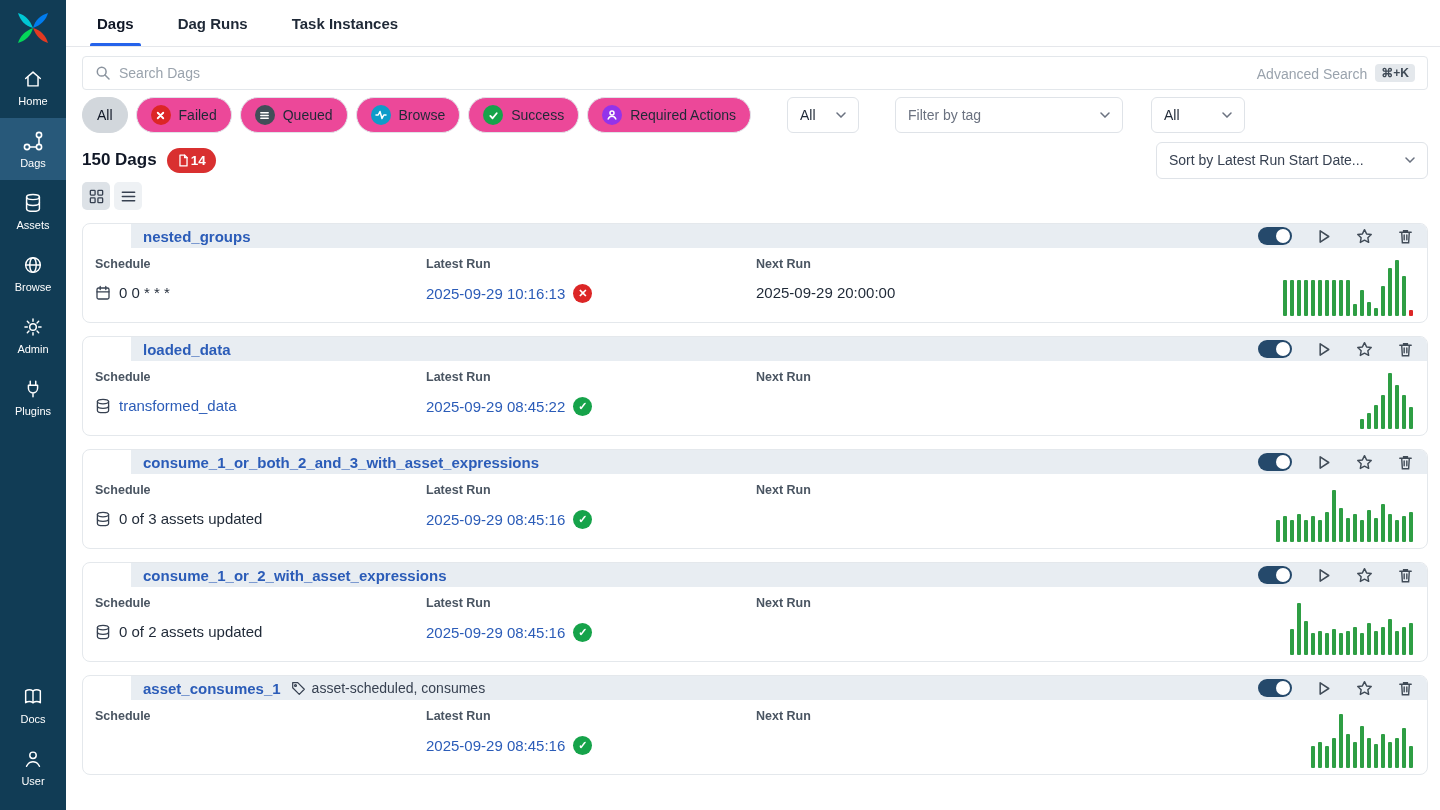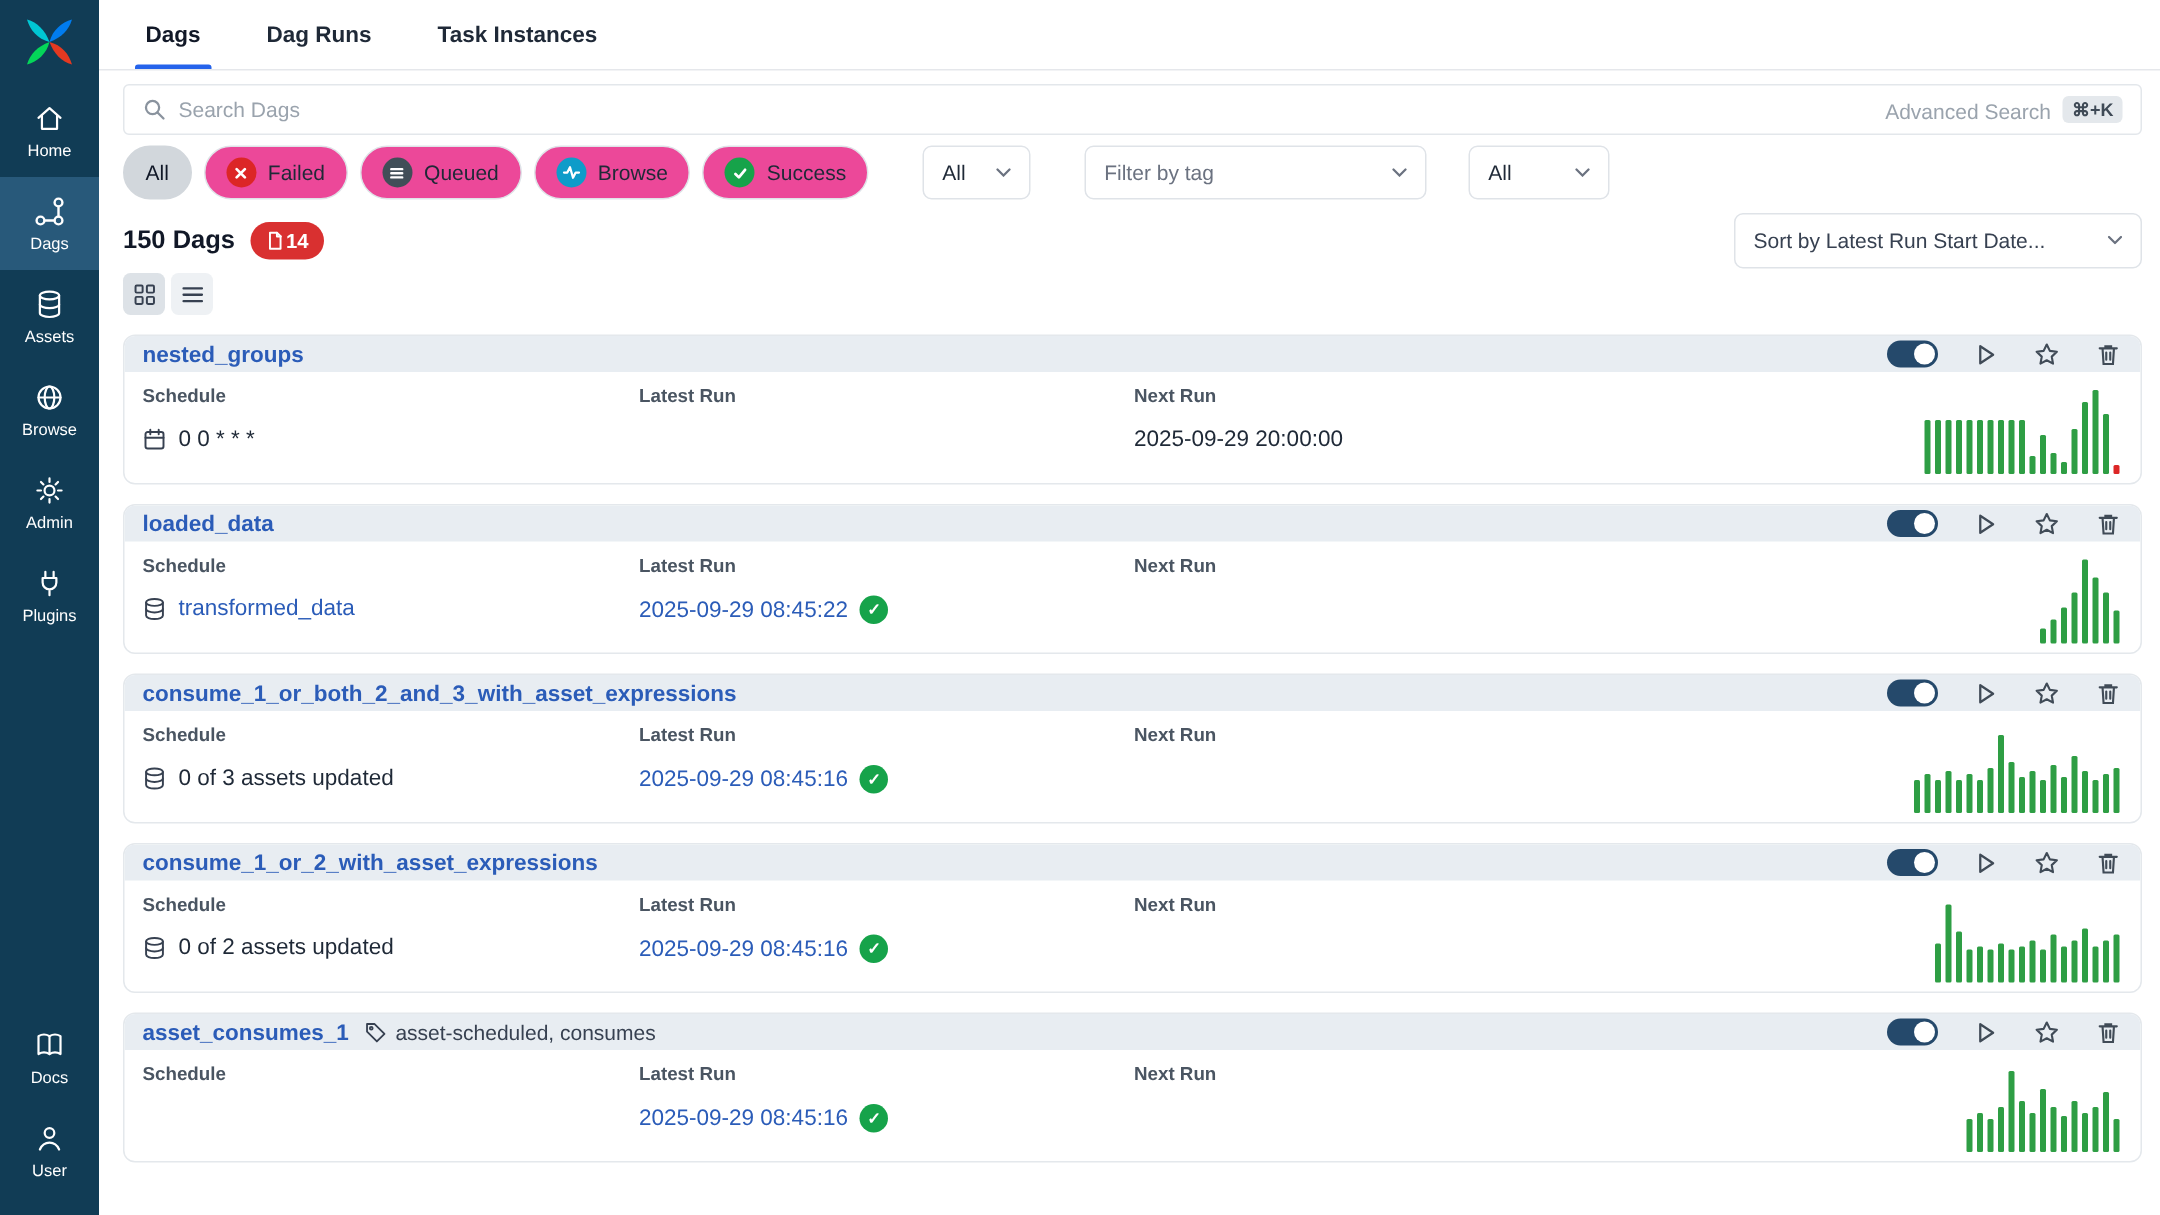--- a/index.html
+++ b/index.html
@@ -72,21 +72,21 @@
   .view-row { display:flex; gap:4px; margin-top:9px; }
   .vbtn { width:28px; height:28px; border-radius:5px; display:flex; align-items:center;
           justify-content:center; color:#374151; cursor:pointer; background:#eef1f4; }
   .vbtn.active { background:#dde2e7; }
 
   
   .cards { margin-top:5px; }
   .card { border:1px solid #e4e8ec; border-radius:8px; margin-top:13px;
           background:#fff; overflow:hidden; }
   .card-head { background:#e8edf2; height:24px; display:flex; align-items:center;
-               padding:0 12px; gap:10px; }
+               padding:0 12px; gap:10px;margin-left:48px; }
   .dag-name { font-size:15px; font-weight:700; color:#2b5cb8; cursor:pointer; }
   .tagwrap { display:flex; align-items:center; gap:6px; color:#374151; font-size:14px; }
   .head-controls { margin-left:auto; display:flex; align-items:center; gap:22px; }
   .toggle { width:34px; height:18px; border-radius:9px; background:#25496b;
             position:relative; cursor:pointer; flex-shrink:0; }
   .toggle::after { content:""; position:absolute; right:2px; top:2px; width:14px;
                    height:14px; border-radius:50%; background:#fff; }
   .icon-btn { color:#404b57; cursor:pointer; display:flex; }
 
   .card-body { position:relative; padding:9px 12px 0; height:74px; }
@@ -249,20 +249,29 @@
           <span>Browse</span>
         </div>
         <div class="chip">
           <span class="chip-dot" style="background: rgb(22, 163, 74);">
             <svg width="11" height="11" viewBox="0 0 12 12" fill="none" stroke="#fff" stroke-width="2" stroke-linecap="round" stroke-linejoin="round">
                 <path d="M2.5 6.5L5 9l4.5-5.5"></path>
               </svg>
           </span>
           <span>Success</span>
         </div>
+        <div class="chip">
+          <span class="chip-dot" style="background: rgb(147, 51, 234);">
+            <svg width="12" height="12" viewBox="0 0 12 12" fill="none" stroke="#fff" stroke-width="1.5" stroke-linecap="round">
+                <circle cx="6" cy="4" r="2"></circle>
+                <path d="M2.2 10c.8-1.9 2.1-2.8 3.8-2.8S9 8.1 9.8 10"></path>
+              </svg>
+          </span>
+          <span>Required Actions</span>
+        </div>
 
         <div class="select sel-state">
           <span>All</span>
           <svg width="10" height="6" viewBox="0 0 10 6" fill="none" stroke="#6b7280" stroke-width="1.5" stroke-linecap="round">
               <path d="M1 1l4 4 4-4"></path>
             </svg>
         </div>
         <div class="select sel-tag placeholder">
           <span>Filter by tag</span>
           <svg width="10" height="6" viewBox="0 0 10 6" fill="none" stroke="#6b7280" stroke-width="1.5" stroke-linecap="round">
@@ -342,20 +351,24 @@
                 <div class="col-value">
                   <svg width="16" height="16" viewBox="0 0 16 16" fill="none" stroke="#374151" stroke-width="1.3" stroke-linecap="round">
                     <rect x="2" y="3" width="12" height="11" rx="1.5"></rect>
                       <path d="M2 6.8h12M5.2 1.5v3M10.8 1.5v3"></path>
                   </svg>
                   <span>0 0 * * *</span>
                 </div>
               </div>
               <div class="col-latest">
                 <div class="col-label">Latest Run</div>
+                <div class="col-value">
+                  <span class="link">2025-09-29 10:16:13</span>
+                  <span class="status-ic status-failed">✕</span>
+                </div>
               </div>
               <div class="col-next">
                 <div class="col-label">Next Run</div>
                 <div class="col-value">
                     <span>2025-09-29 20:00:00</span>
                   </div>
               </div>
             </div>
             <div class="spark">
                 <div class="bar" style="height: 36px;"></div>

